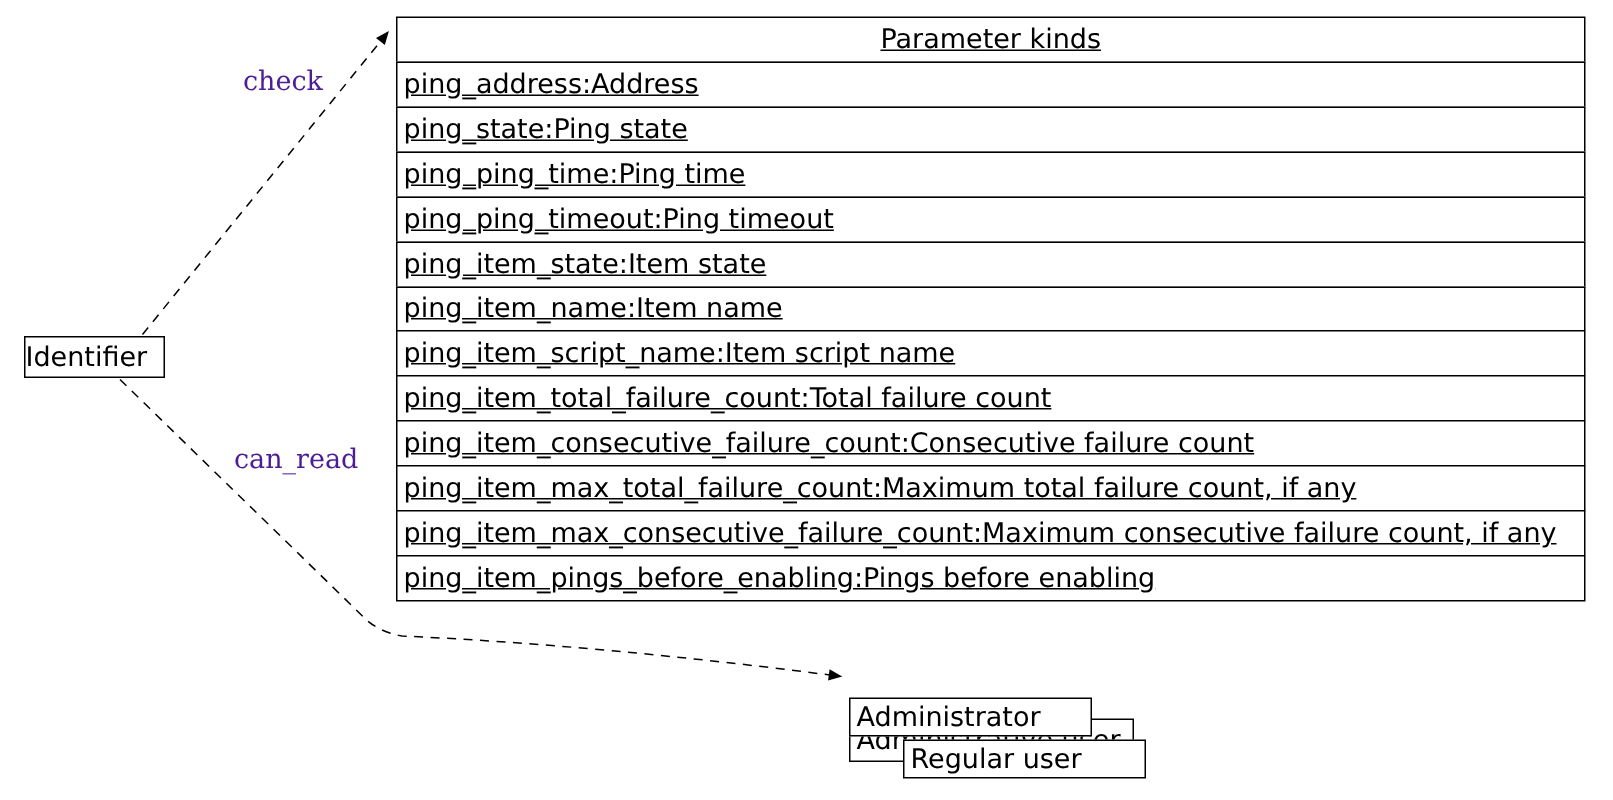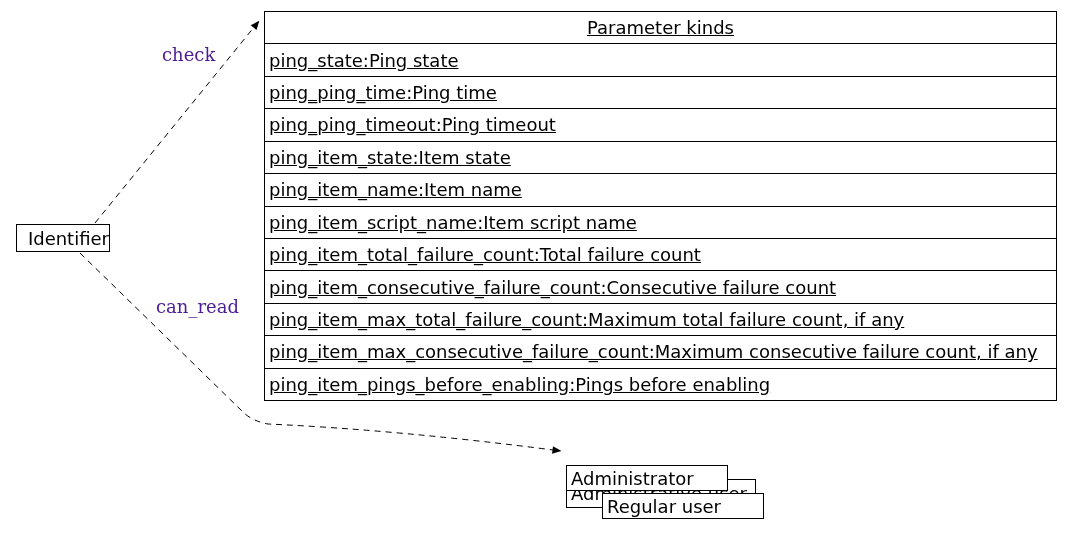--- a/index.html
+++ b/index.html
@@ -34,21 +34,21 @@
   }
   .edge-label.check { left: 162px; top: 46px; }
   .edge-label.can-read { left: 156px; top: 298px; }
 
   .node-identifier {
     position: absolute;
     left: 16px; top: 224px;
     width: 94px; height: 28px;
     border: 1px solid #000000;
     background: #ffffff;
-    display: flex; align-items: center; justify-content: flex-end;
+    display: flex; align-items: center; justify-content: flex-start;
     font-size: 18px;
     white-space: nowrap;
   }
 
   .param-table {
     position: absolute;
     left: 264px; top: 11px;
     width: 793px; height: 390px;
     display: flex;
     flex-direction: column;
@@ -111,20 +111,21 @@
 
   <div class="edge-label check">check</div>
   <div class="edge-label can-read">can_read</div>
 
   <div class="node-identifier">
     <span>Identifier</span>
   </div>
 
   <div class="param-table">
     <div class="ptable-header">Parameter kinds</div>
+    <div>ping_address:Address</div>
     <div>ping_state:Ping state</div>
     <div>ping_ping_time:Ping time</div>
     <div>ping_ping_timeout:Ping timeout</div>
     <div>ping_item_state:Item state</div>
     <div>ping_item_name:Item name</div>
     <div>ping_item_script_name:Item script name</div>
     <div>ping_item_total_failure_count:Total failure count</div>
     <div>ping_item_consecutive_failure_count:Consecutive failure count</div>
     <div>ping_item_max_total_failure_count:Maximum total failure count, if any</div>
     <div>ping_item_max_consecutive_failure_count:Maximum consecutive failure count, if any</div>

